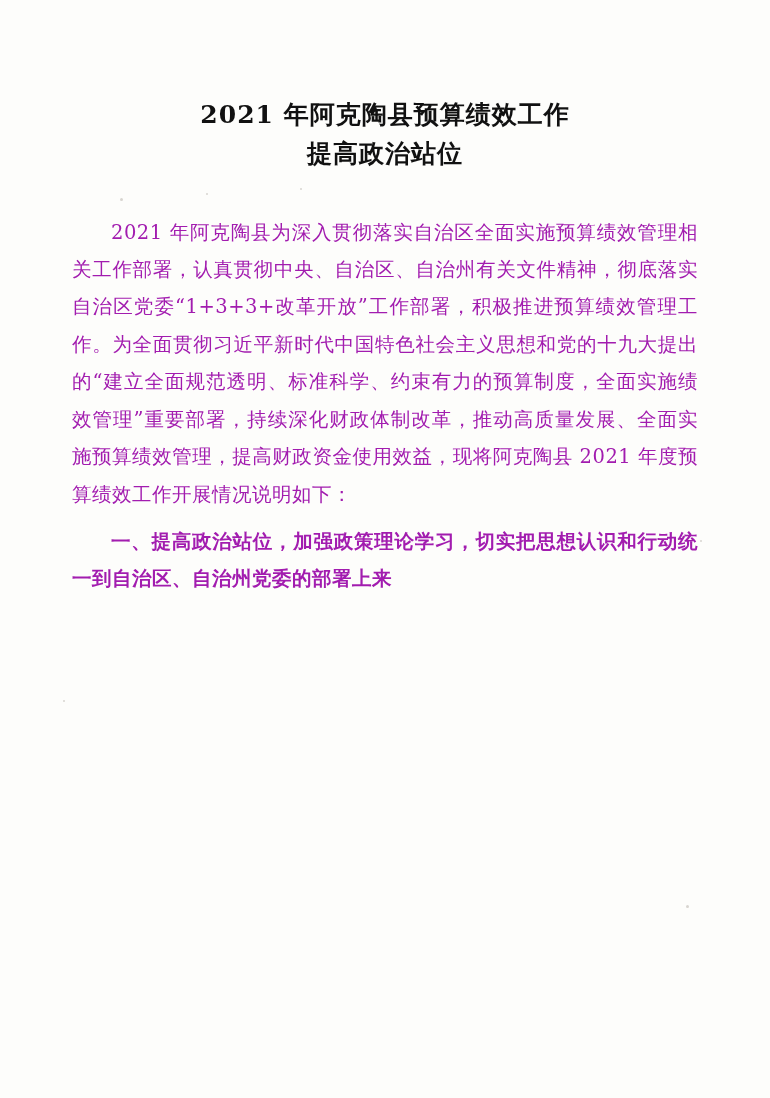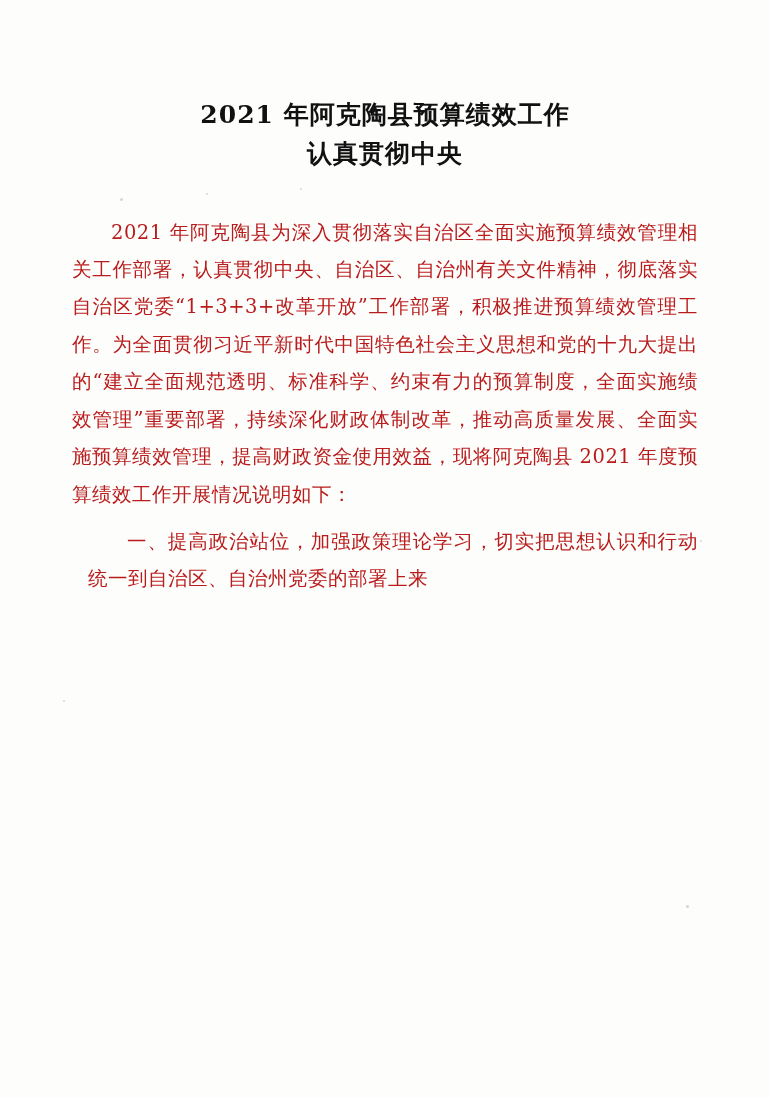--- a/index.html
+++ b/index.html
@@ -46,26 +46,25 @@
     margin-top: 40px;
   }
   p.para {
     font-size: 19.5px;
     line-height: 1.92;
     text-align: justify;
     text-justify: inter-ideograph;
     margin: 0 0 2px 0;
     text-indent: 2em;
     letter-spacing: .5px;
-    color: #b91c1c;
+    color: #a21caf;
   }
   p.heading-para {
-    font-weight: normal;
+    font-weight: bold;
     text-indent: 2em;
-    margin-left: 16px;
   }
   p.indent-more {
     text-indent: 3em;
   }
   .gap {
     height: 8px;
   }
 </style>
 </head>
 <body>
@@ -74,21 +73,21 @@
 
   <div class="speck" style="left:120px; top:198px; width:3px; height:3px;"></div>
   <div class="speck" style="left:206px; top:193px; width:2px; height:2px;"></div>
   <div class="speck" style="left:300px; top:188px; width:2px; height:2px;"></div>
   <div class="speck" style="left:686px; top:905px; width:3px; height:3px;"></div>
   <div class="speck" style="left:700px; top:540px; width:2px; height:2px;"></div>
   <div class="speck" style="left:63px; top:700px; width:2px; height:2px;"></div>
 
   <h1 class="doc-title">
     <span>2021 年阿克陶县预算绩效工作</span>
-    <span class="line2">认真贯彻中央</span>
+    <span class="line2">提高政治站位</span>
   </h1>
 
   <div class="body-block">
     <p class="para">2021 年阿克陶县为深入贯彻落实自治区全面实施预算绩效管理相关工作部署，认真贯彻中央、自治区、自治州有关文件精神，彻底落实自治区党委“1+3+3+改革开放”工作部署，积极推进预算绩效管理工作。为全面贯彻习近平新时代中国特色社会主义思想和党的十九大提出的“建立全面规范透明、标准科学、约束有力的预算制度，全面实施绩效管理”重要部署，持续深化财政体制改革，推动高质量发展、全面实施预算绩效管理，提高财政资金使用效益，现将阿克陶县 2021 年度预算绩效工作开展情况说明如下：</p>
     <div class="gap"></div>
     <p class="para heading-para">一、提高政治站位，加强政策理论学习，切实把思想认识和行动统一到自治区、自治州党委的部署上来</p>
     <div class="gap"></div>
   </div>
 
 </div>

